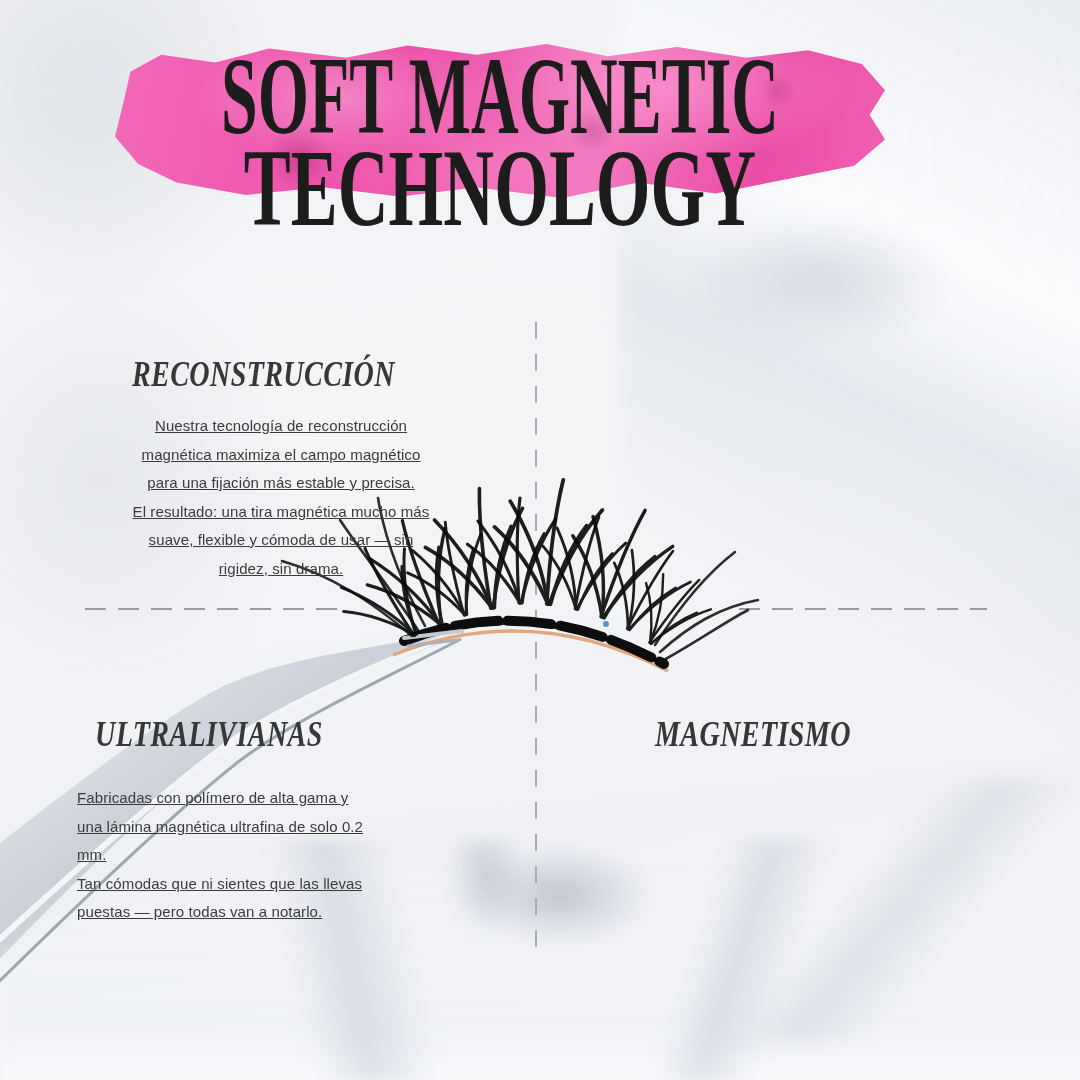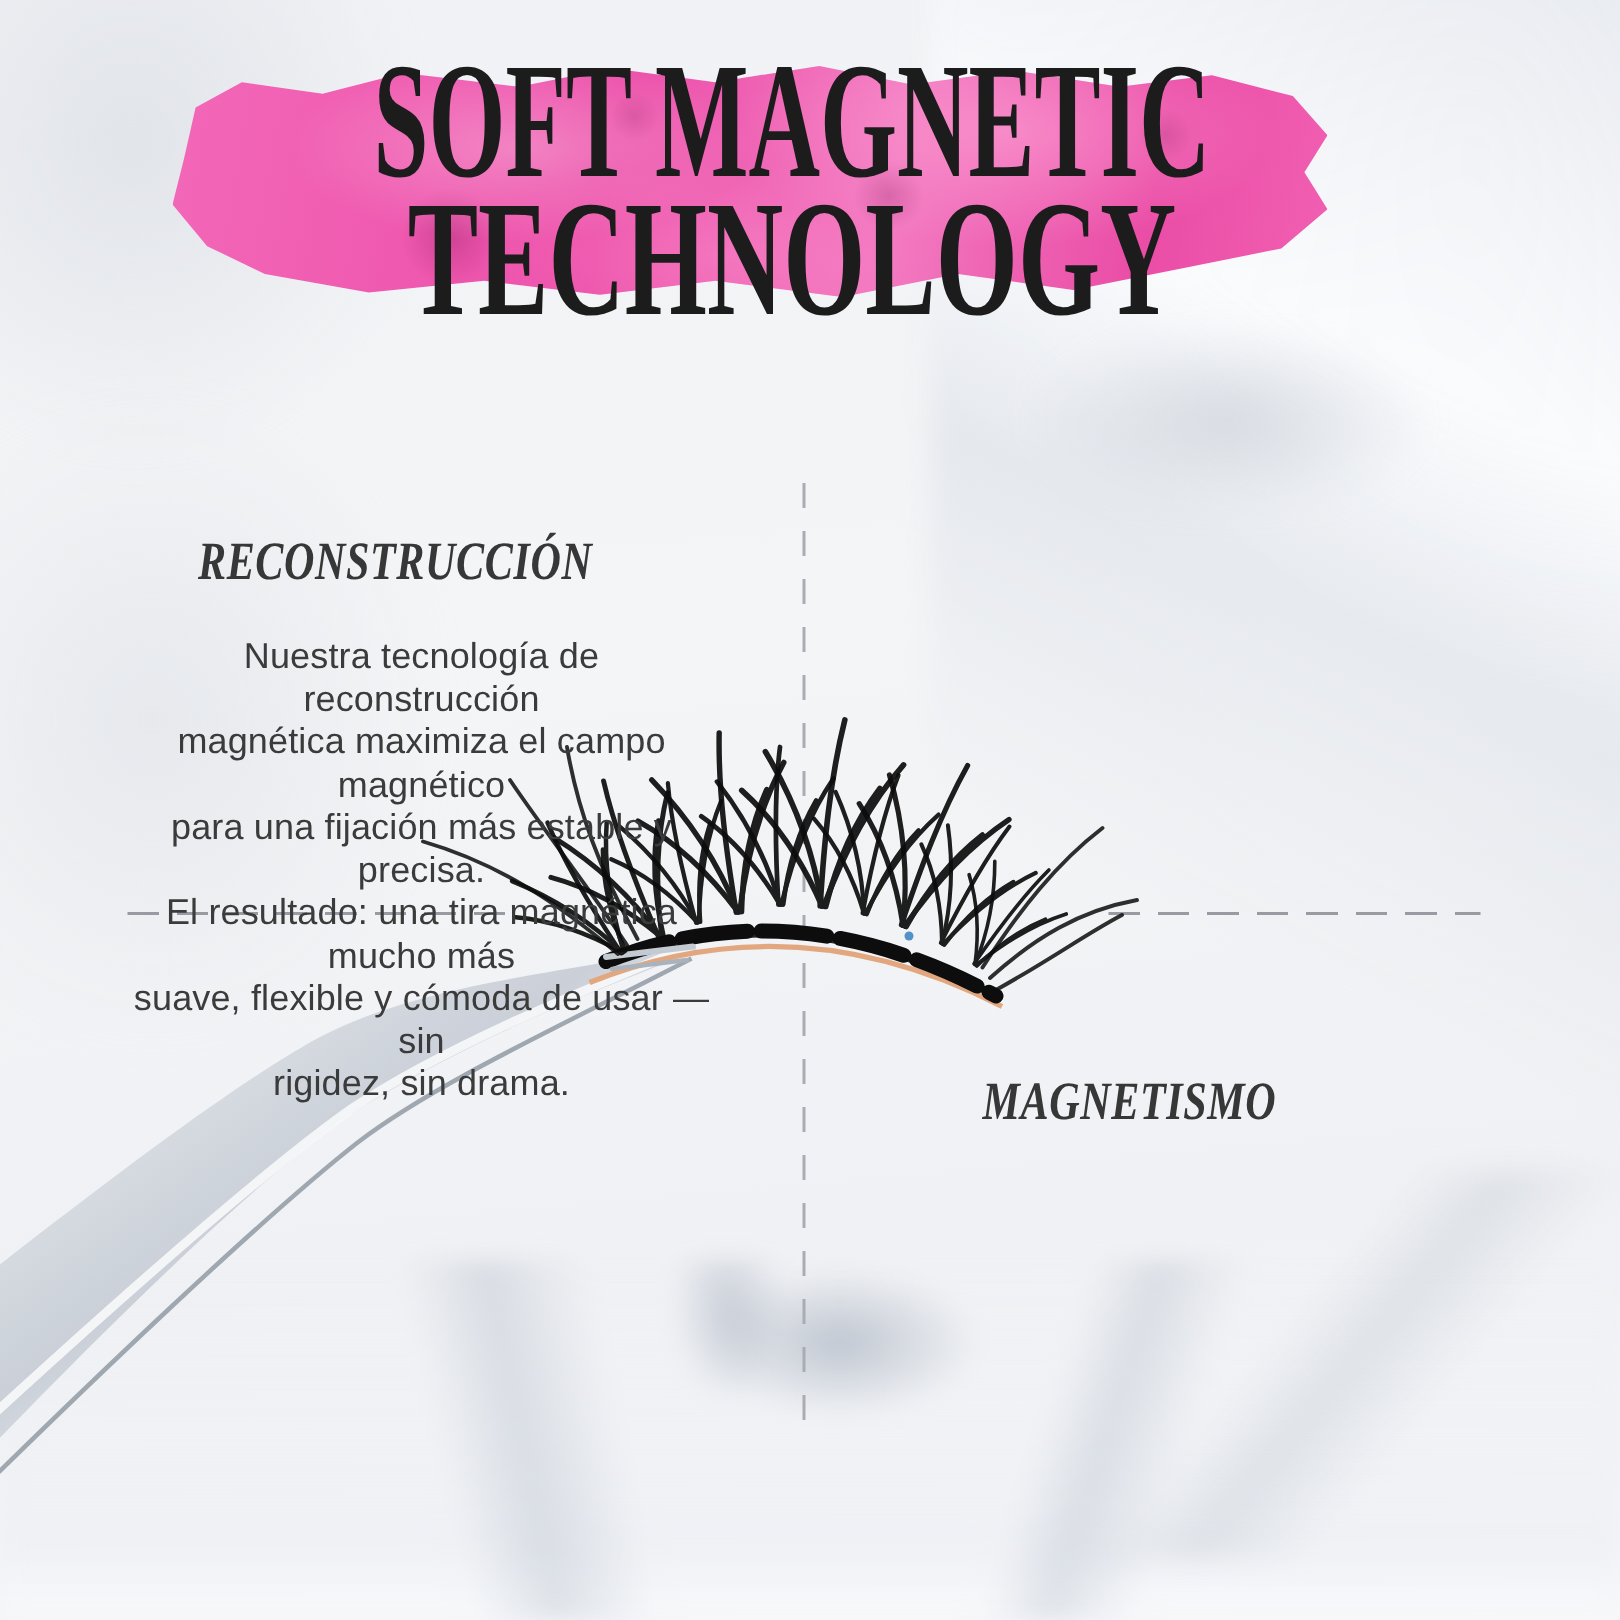--- a/index.html
+++ b/index.html
@@ -43,23 +43,23 @@
       radial-gradient(ellipse 260px 110px at 72% 28%,rgba(255,168,216,.55),rgba(255,168,216,0) 70%),
       radial-gradient(ellipse 240px 90px at 48% 82%,rgba(250,142,203,.45),rgba(250,142,203,0) 70%),
       radial-gradient(circle 36px at 24% 74%,rgba(135,18,88,.30),rgba(135,18,88,0) 90%),
       radial-gradient(circle 26px at 62% 56%,rgba(135,18,88,.32),rgba(135,18,88,0) 90%),
       radial-gradient(circle 20px at 86% 30%,rgba(135,18,88,.28),rgba(135,18,88,0) 90%),
       radial-gradient(circle 18px at 40% 22%,rgba(135,18,88,.22),rgba(135,18,88,0) 90%),
       linear-gradient(100deg,#f368b8 0%,#ec4fa9 38%,#f277bf 62%,#ea4da6 84%,#f160b2 100%);
     clip-path:polygon(2% 18%,6% 7%,13% 12%,20% 3%,30% 9%,38% 1%,47% 7%,56% 0%,64% 8%,73% 2%,82% 9%,90% 4%,97% 13%,100% 30%,98% 46%,100% 62%,96% 79%,88% 87%,78% 97%,68% 90%,58% 100%,47% 93%,37% 99%,27% 93%,17% 98%,8% 90%,3% 78%,0% 60%,1% 40%);
   }
   .title{
-    position:absolute;left:0;top:34px;width:1000px;margin:0;z-index:3;
+    position:absolute;left:0;top:50px;width:1000px;margin:0;z-index:3;
     text-align:center;font-family:"Liberation Serif",serif;font-weight:700;
-    font-size:110px;line-height:92px;color:#1c1c1c;letter-spacing:0;padding-left:28px;
+    font-size:110px;line-height:92px;color:#1c1c1c;letter-spacing:0;
   }
   .title span{display:block;}
   .title .t1{transform:scaleX(.60);transform-origin:50% 50%;}
   .title .t2{transform:scaleX(.64);transform-origin:50% 50%;}
   
   .dash{position:absolute;z-index:1;}
   .dash-h{height:2px;background:repeating-linear-gradient(90deg,#989ca2 0 21px,rgba(0,0,0,0) 21px 33px);}
   .dh-left{left:85px;top:608px;width:253px;}
   .dh-right{left:739px;top:608px;width:248px;}
   .dash-v{left:535px;top:322px;width:2px;height:630px;
@@ -68,22 +68,22 @@
   .art{position:absolute;left:0;top:0;z-index:4;pointer-events:none;}
   
   .sec{position:absolute;z-index:5;}
   .sec h2{
     display:inline-block;margin:0;font-family:"Liberation Serif",serif;
     font-style:italic;font-weight:700;font-size:36px;line-height:44px;
     color:#373737;letter-spacing:.5px;white-space:nowrap;
     transform:scaleX(.78);transform-origin:0 100%;
   }
   .sec p{
-    margin:12px;font-size:24px;line-height:28.5px;color:#3b3b3b;
-    letter-spacing:.1px;white-space:pre-line;
+    margin:0;font-size:15px;line-height:28.5px;color:#3b3b3b;
+    letter-spacing:.1px;white-space:pre-line;text-decoration:underline;
   }
   .s1{left:76px;top:352px;width:410px;text-align:center;}
   .s2{left:612px;top:352px;width:445px;}
   .s3{left:77px;top:712px;width:430px;}
   .s4{left:630px;top:712px;width:440px;}
   .s1 h2{margin-left:40px;margin-bottom:16px;}
   .s2 h2{margin-left:10px;margin-bottom:16px;}
   .s3 h2{margin-left:18px;margin-bottom:28px;}
   .s4 h2{margin-left:25px;margin-bottom:28px;}
 </style>
@@ -168,18 +168,26 @@
     <h2>RECONSTRUCCIÓN</h2>
     <p>Nuestra tecnología de reconstrucción
 magnética maximiza el campo magnético
 para una fijación más estable y precisa.
 El resultado: una tira magnética mucho más
 suave, flexible y cómoda de usar — sin
 rigidez, sin drama.</p>
   </section>
 
 
+  <section class="sec s3">
+    <h2>ULTRALIVIANAS</h2>
+    <p>Fabricadas con polímero de alta gama y
+una lámina magnética ultrafina de solo 0.2
+mm.
+Tan cómodas que ni sientes que las llevas
+puestas — pero todas van a notarlo.</p>
+  </section>
 
   <section class="sec s4">
     <h2>MAGNETISMO</h2>
   </section>
 
 </div>
 
 </body></html>

